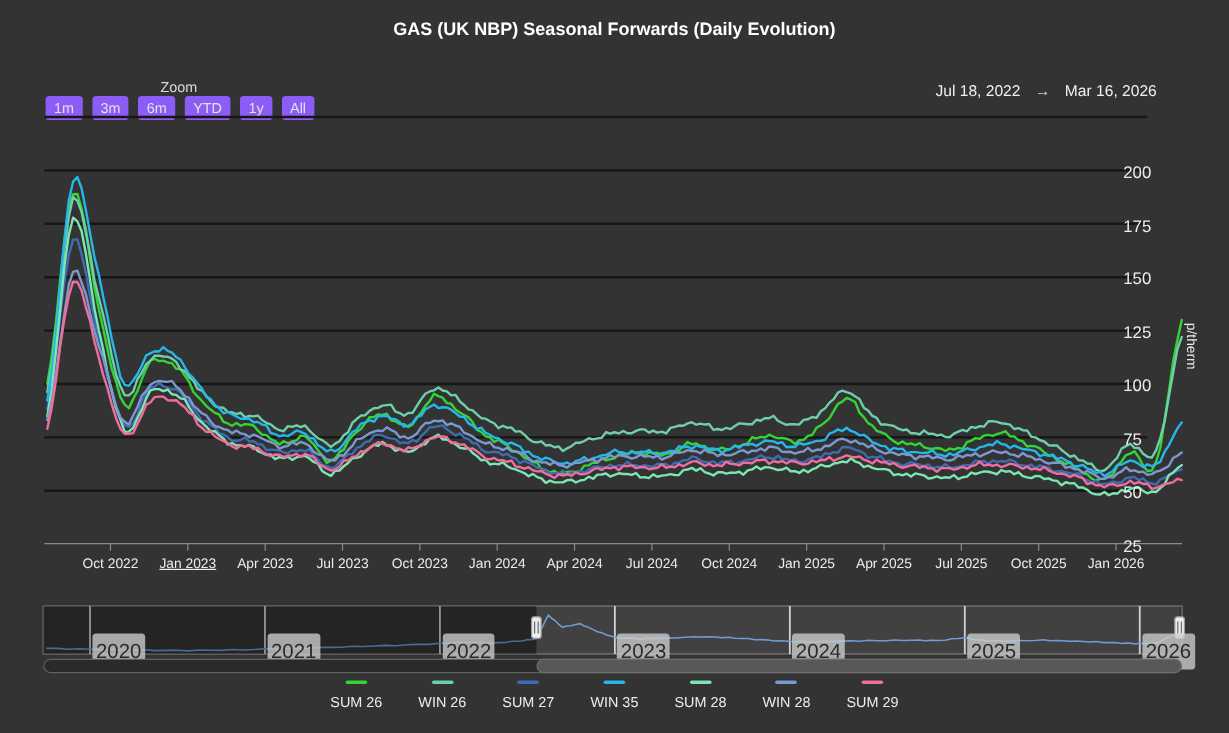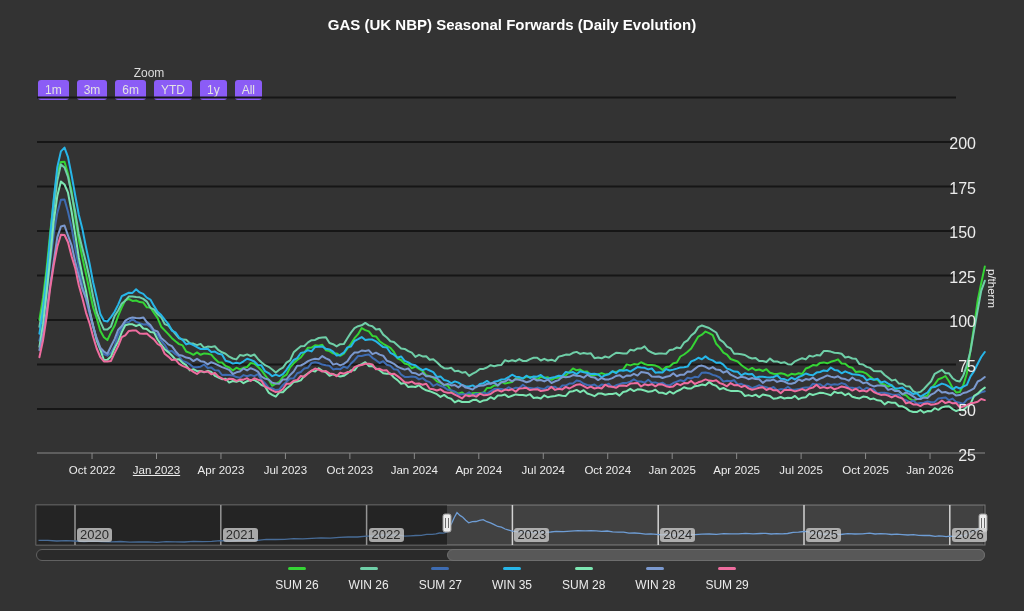--- a/index.html
+++ b/index.html
@@ -7,26 +7,26 @@
          font-family:"Liberation Sans",sans-serif;color:#e6e6e6;}
   #chart-title{position:absolute;top:16px;left:0;width:100%;text-align:center;
                color:#ffffff;font-size:15px;font-weight:bold;}
   #range-row{position:absolute;top:66px;left:38px;height:22px;display:flex;align-items:center;flex-direction:column;}
   #zoom-label{font-size:12px;color:#dcdcdc;margin-right:10px;}
   .range-btn{display:inline-block;background:#8b5cf6;color:#e3e3e3;font-size:12px;
              padding:3px 7px;margin-right:8px;border-radius:3px;line-height:14px;cursor:pointer;}
   #range-dates{position:absolute;top:68px;right:60px;font-size:13px;color:#f0f0f0;
                display:flex;gap:12px;align-items:center;}
   #plot-svg{position:absolute;left:0;top:0;}
-  .ylab{position:absolute;width:40px;text-align:right;font-size:16px;color:#ececec;}
+  .ylab{position:absolute;width:40px;text-align:left;font-size:14px;color:#ececec;}
   .xlab{position:absolute;width:84px;text-align:center;font-size:11.5px;color:#ececec;}
   #yaxis-title{position:absolute;left:998px;top:269px;font-size:11.5px;color:#ececec;
                transform:rotate(90deg);transform-origin:0 0;white-space:nowrap;}
   .nav-year{position:absolute;top:528px;background:rgba(205,205,205,0.78);color:#2a2a2a;
-            font-size:13px;padding:0 3px;border-radius:3px;line-height:14px;}
+            font-size:17px;padding:8px 3px;border-radius:3px;line-height:14px;}
   #scroll-track{position:absolute;left:36px;top:549px;width:947px;height:10px;
                 background:#2a2a2a;border:1px solid #616161;border-radius:6px;}
   #scroll-thumb{position:absolute;left:447px;top:549px;width:536px;height:10px;
                 background:#585858;border:1px solid #6e6e6e;border-radius:6px;}
   #legend{position:absolute;left:0;top:567px;width:100%;display:flex;justify-content:center;
           gap:30px;align-items:center;}
   .legend-item{display:flex;align-items:center;gap:8px;cursor:pointer;flex-direction:column;}
   .legend-dash{width:18px;height:3px;border-radius:2px;}
   .legend-label{font-size:12px;color:#ececec;}
 </style>
@@ -34,20 +34,25 @@
 <body>
 
 <div id="stage">
   <div id="chart-title">GAS (UK NBP) Seasonal Forwards (Daily Evolution)</div>
 
   <div id="range-row">
     <span id="zoom-label">Zoom</span>
     <span id="range-buttons"><span class="range-btn">1m</span><span class="range-btn">3m</span><span class="range-btn">6m</span><span class="range-btn">YTD</span><span class="range-btn">1y</span><span class="range-btn">All</span></span>
   </div>
 
+  <div id="range-dates">
+    <span>Jul 18, 2022</span>
+    <span style="color:#cfcfcf;">→</span>
+    <span>Mar 16, 2026</span>
+  </div>
 
   <svg id="plot-svg" width="1024" height="611">
       <line x1="37" y1="97.5" x2="956" y2="97.5" stroke="#161616" stroke-width="2"></line>
       <line x1="37" y1="142" x2="956" y2="142" stroke="#161616" stroke-width="2"></line>
       <line x1="37" y1="186.5" x2="956" y2="186.5" stroke="#161616" stroke-width="2"></line>
       <line x1="37" y1="231" x2="956" y2="231" stroke="#161616" stroke-width="2"></line>
       <line x1="37" y1="275.5" x2="956" y2="275.5" stroke="#161616" stroke-width="2"></line>
       <line x1="37" y1="320" x2="956" y2="320" stroke="#161616" stroke-width="2"></line>
       <line x1="37" y1="364.5" x2="956" y2="364.5" stroke="#161616" stroke-width="2"></line>
       <line x1="37" y1="409" x2="956" y2="409" stroke="#161616" stroke-width="2"></line>

